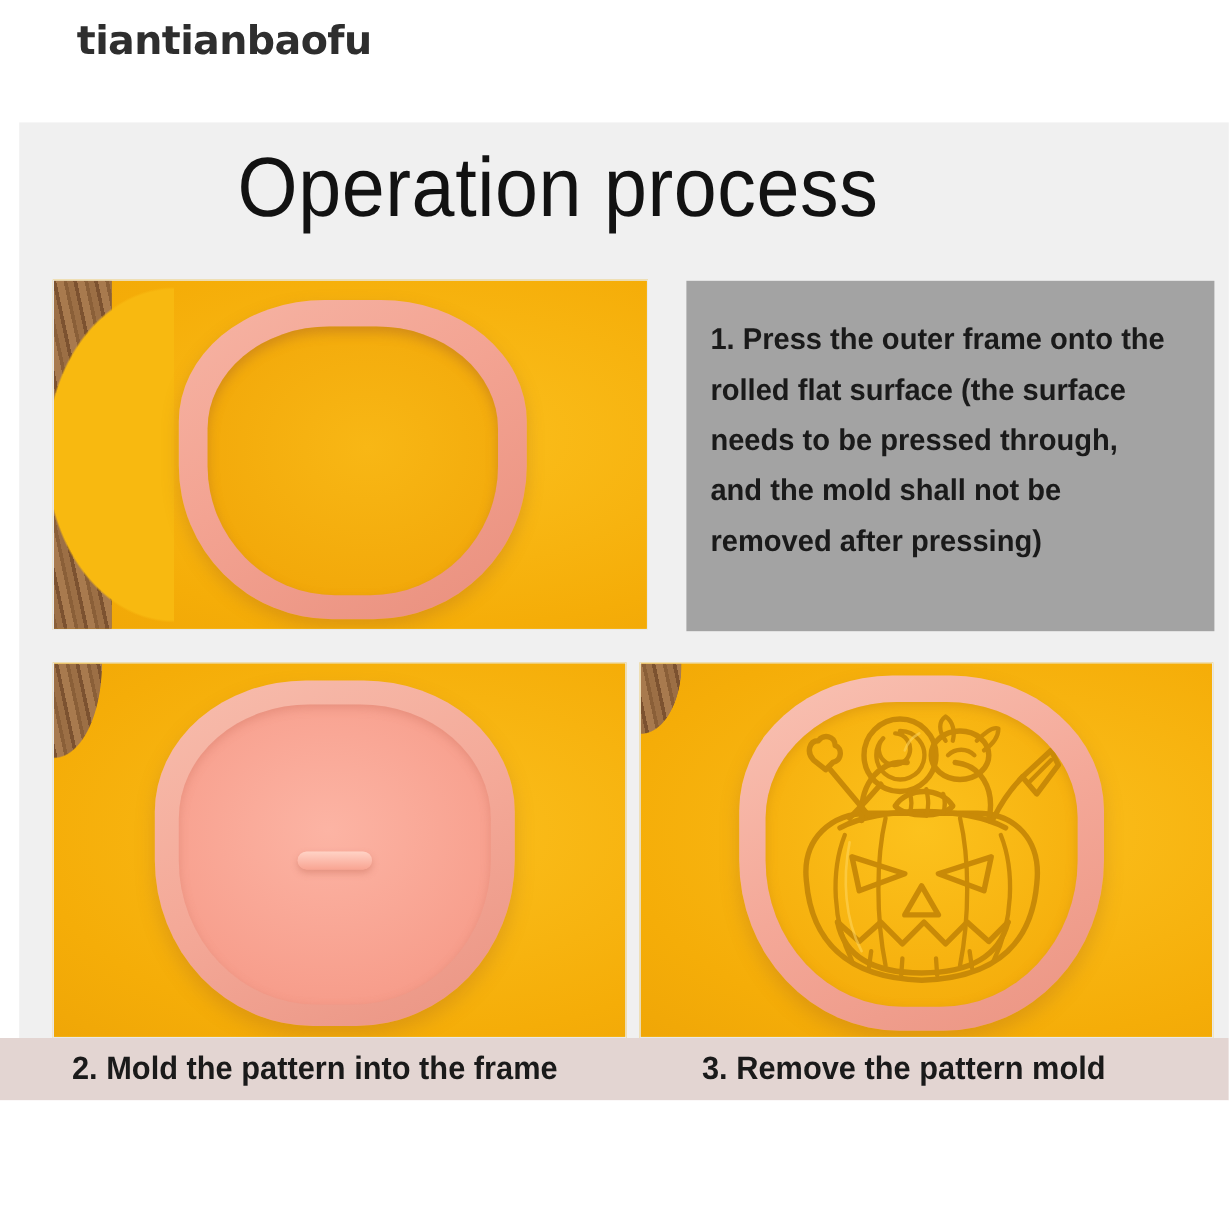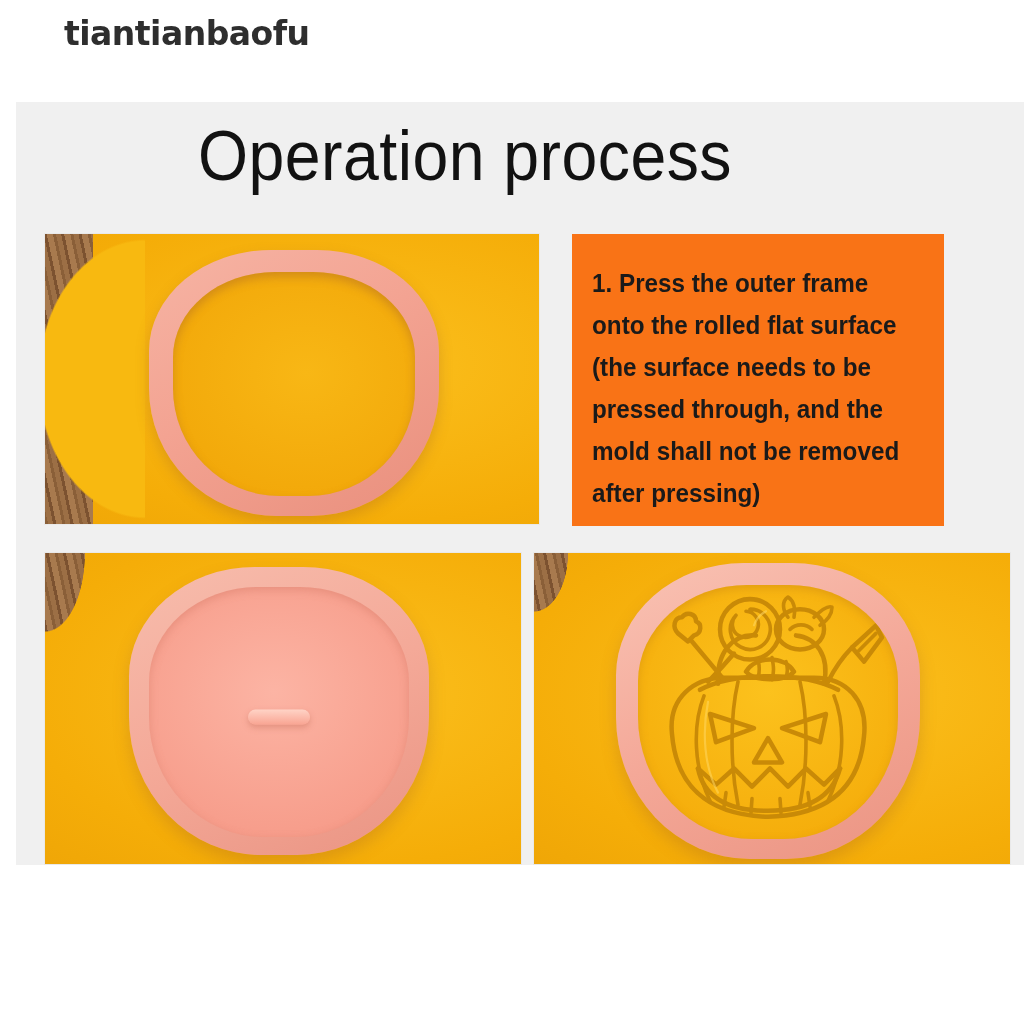--- a/index.html
+++ b/index.html
@@ -167,23 +167,23 @@
     overflow: hidden;
   }
   .emboss { position: absolute; inset: 0; }
   .emboss svg { width: 100%; height: 100%; display: block; }
 
   
   .instruction-panel {
     position: absolute;
     left: 556px;
     top: 132px;
-    width: 372px;
+    width: 440px;
     height: 292px;
-    background: #f97316;
+    background: #a3a3a3;
     padding: 28px 22px 0 20px;
   }
   .instruction-text {
     font-family: "Liberation Sans Narrow", "Liberation Sans", sans-serif;
     font-size: 25px;
     font-weight: bold;
     line-height: 42px;
     color: #1a1a1a;
     transform: scaleX(0.97);
     transform-origin: left top;
@@ -328,16 +328,20 @@
               <path class="hl" d="M70 116 C64 146 66 180 80 206"></path>
               <path class="hl" d="M116 40 a26 26 0 0 1 12 -14"></path>
             </svg>
           </div>
         </div>
       </div>
     </div>
 
   </div>
 
+  <div class="caption-band">
+    <div class="caption" id="caption-2">2. Mold the pattern into the frame</div>
+    <div class="caption" id="caption-3">3. Remove the pattern mold</div>
+  </div>
 
   <div class="bottom-white"></div>
 
 </div>
 
 </body></html>

